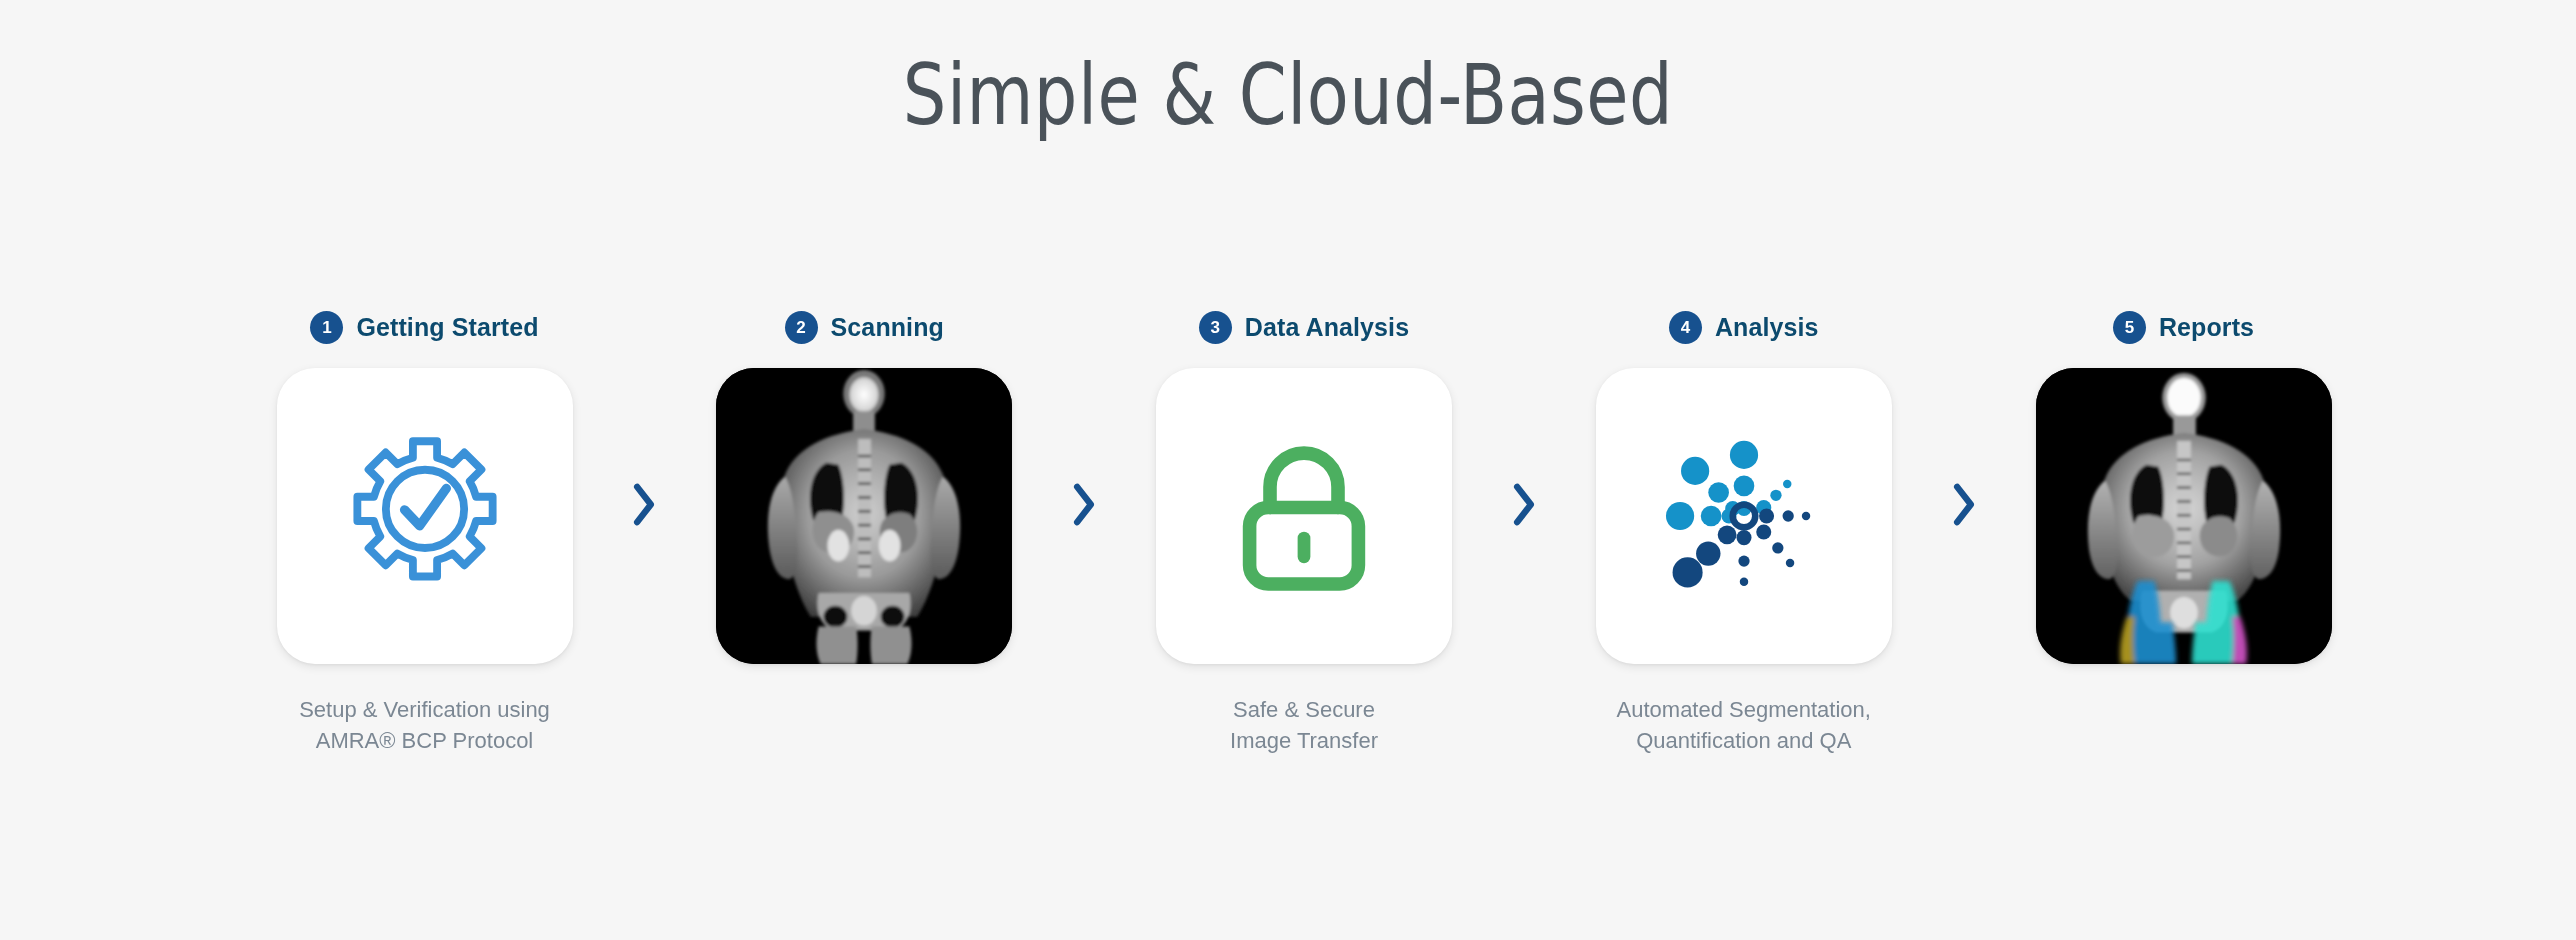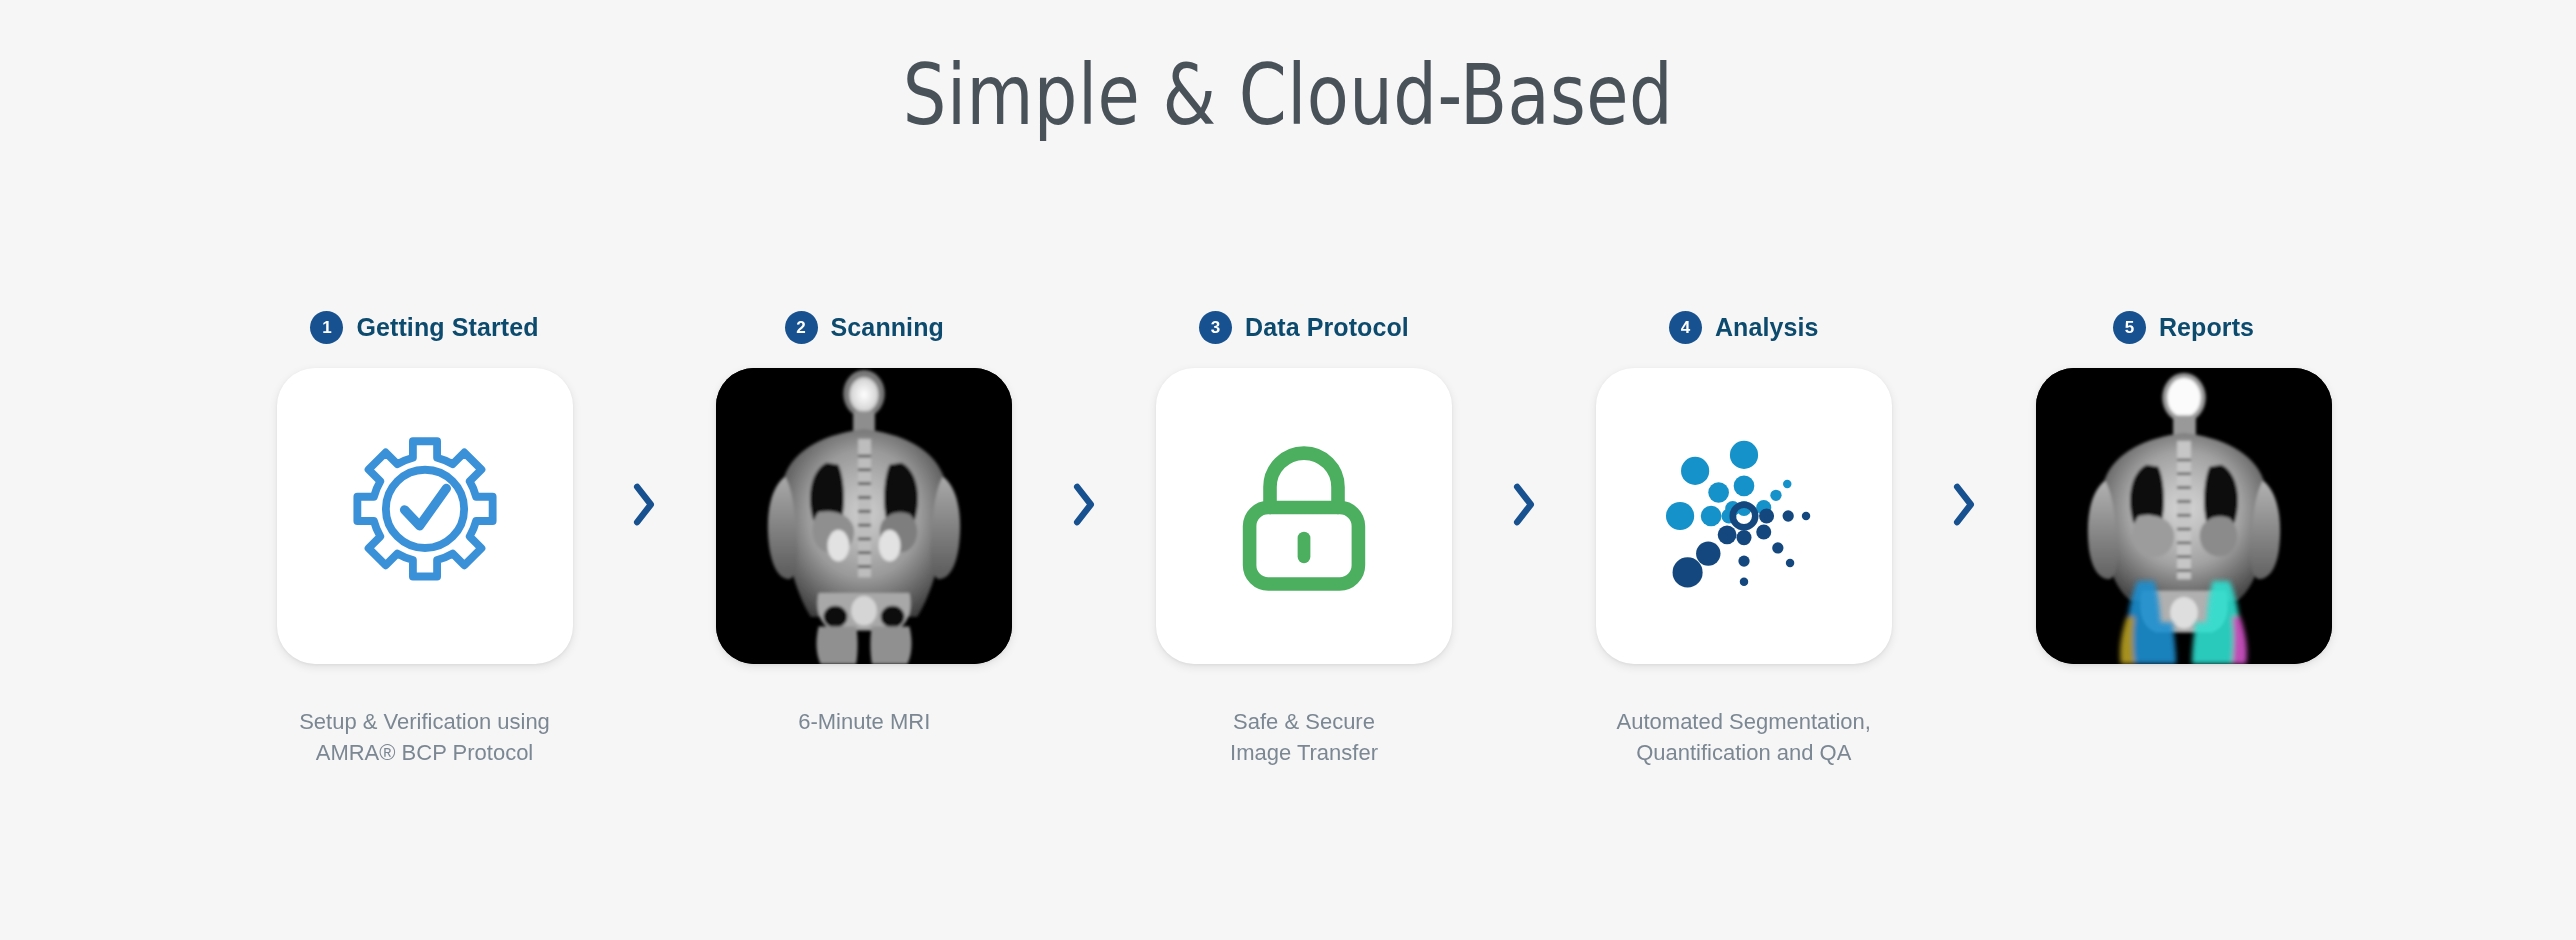--- a/index.html
+++ b/index.html
@@ -100,21 +100,21 @@
     align-items: center;
     justify-content: center;
     overflow: hidden;
     position: relative;
   }
   .card.dark { background: #000000; }
   .card svg { display: block; }
 
   
   .caption {
-    margin-top: 42px;
+    margin-top: 30px;
     width: 356px;
     text-align: center;
     font-size: 22px;
     line-height: 1.42;
     color: #7b8793;
     white-space: pre-line;
   }
 
   
   .chev {
@@ -241,33 +241,32 @@
               <ellipse cx="150" cy="246" rx="13" ry="15" fill="#d5d5d5"></ellipse>
 
               <path d="M104 262 C100 278 102 292 106 300 L142 300
                        C144 288 144 272 142 262 Z" fill="#909090"></path>
               <path d="M196 262 C200 278 198 292 194 300 L158 300
                        C156 288 156 272 158 262 Z" fill="#909090"></path>
             </g>
           </svg>
         </span>
       </div>
-      <div class="caption">6-Minute MRI</div>
     </div>
 
     <div class="chev">
       <svg width="30" height="47" viewBox="0 0 30 48" fill="none" stroke="#17518f" stroke-width="6.5" stroke-linecap="round" stroke-linejoin="round">
         <path d="M8 6 L22 24 L8 42"></path>
       </svg>
     </div>
 
     <div class="step">
       <div class="step-head">
         <div class="badge">3</div>
-        <div class="step-label">Data Protocol</div>
+        <div class="step-label">Data Analysis</div>
       </div>
       <div class="card">
         <span>
           <svg width="170" height="170" viewBox="0 0 100 100" fill="none" stroke="#4caf60" stroke-width="8" stroke-linecap="round" stroke-linejoin="round">
             <path d="M30 45 V33 a20 20 0 0 1 40 0 V45"></path>
             <rect x="18" y="45" width="64" height="45" rx="11"></rect>
             <path d="M50 63 V74" stroke-width="7.5"></path>
           </svg>
         </span>
       </div>

